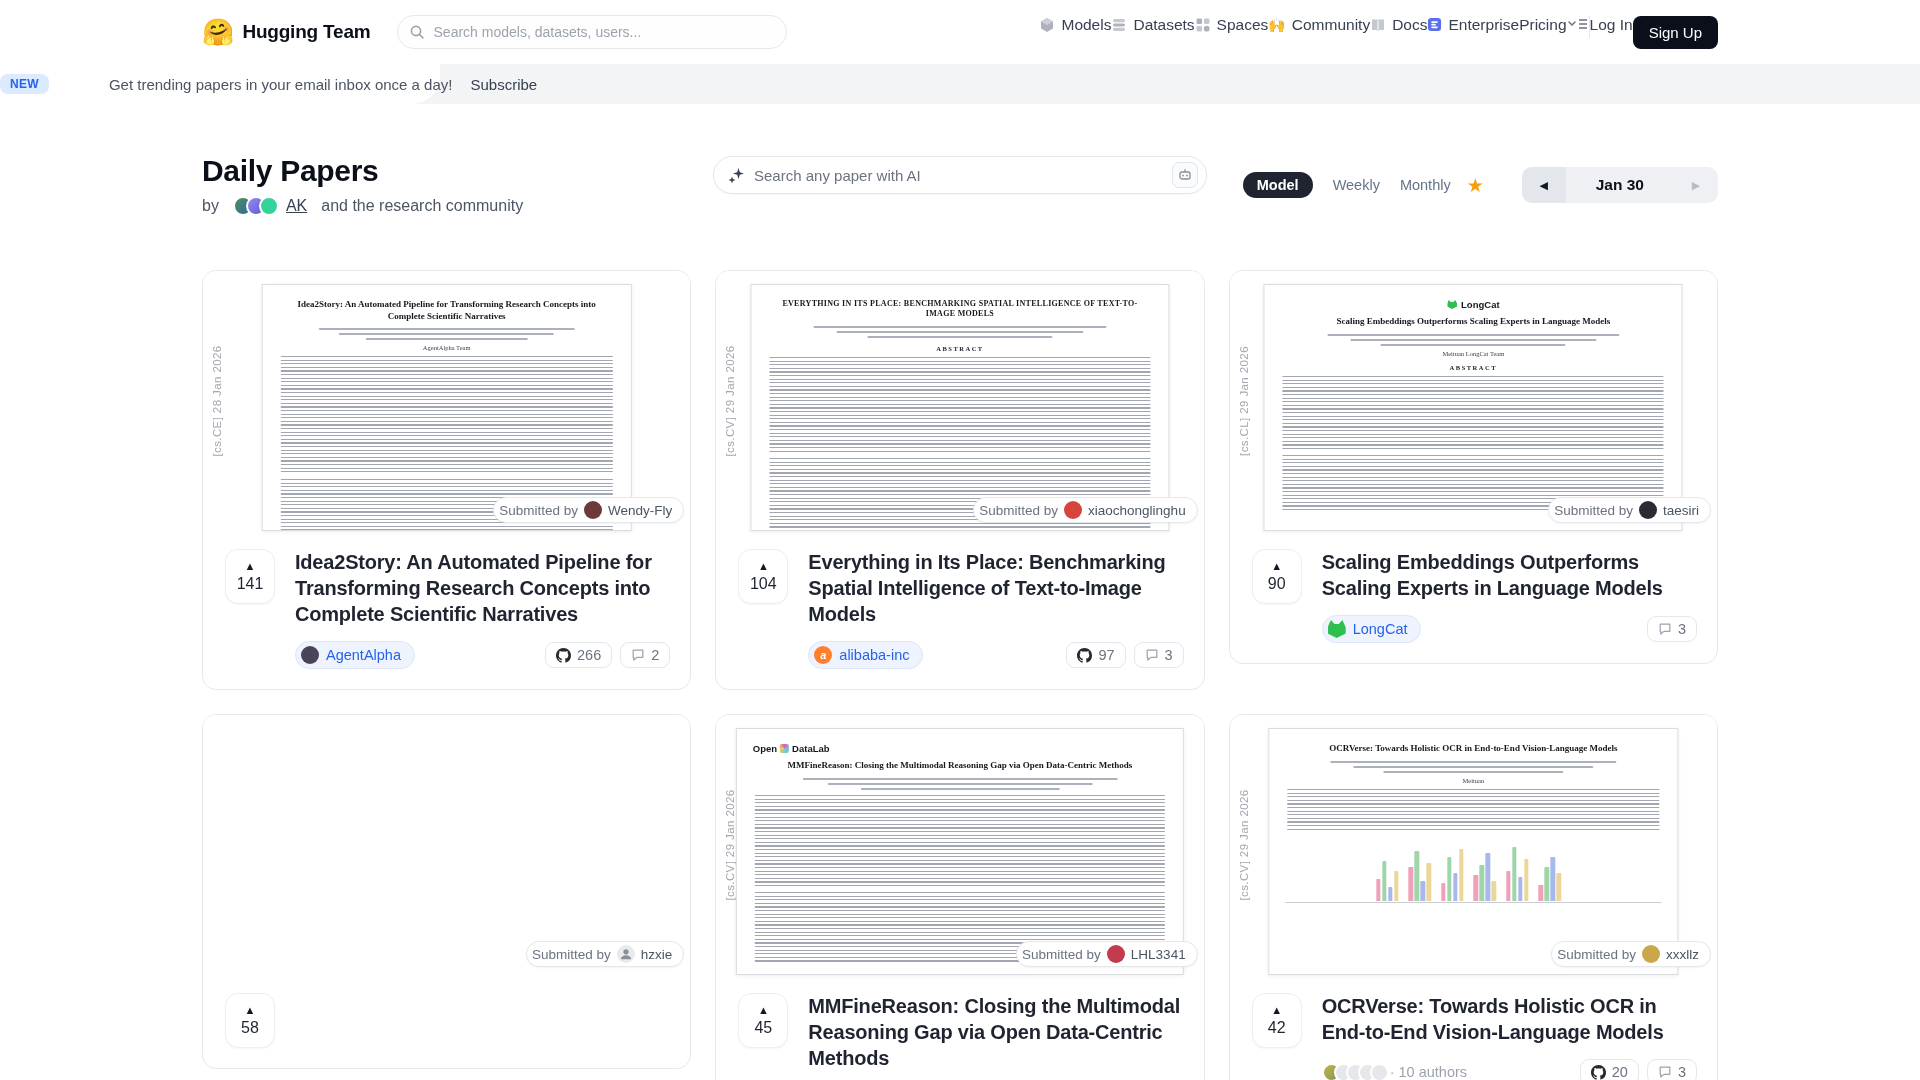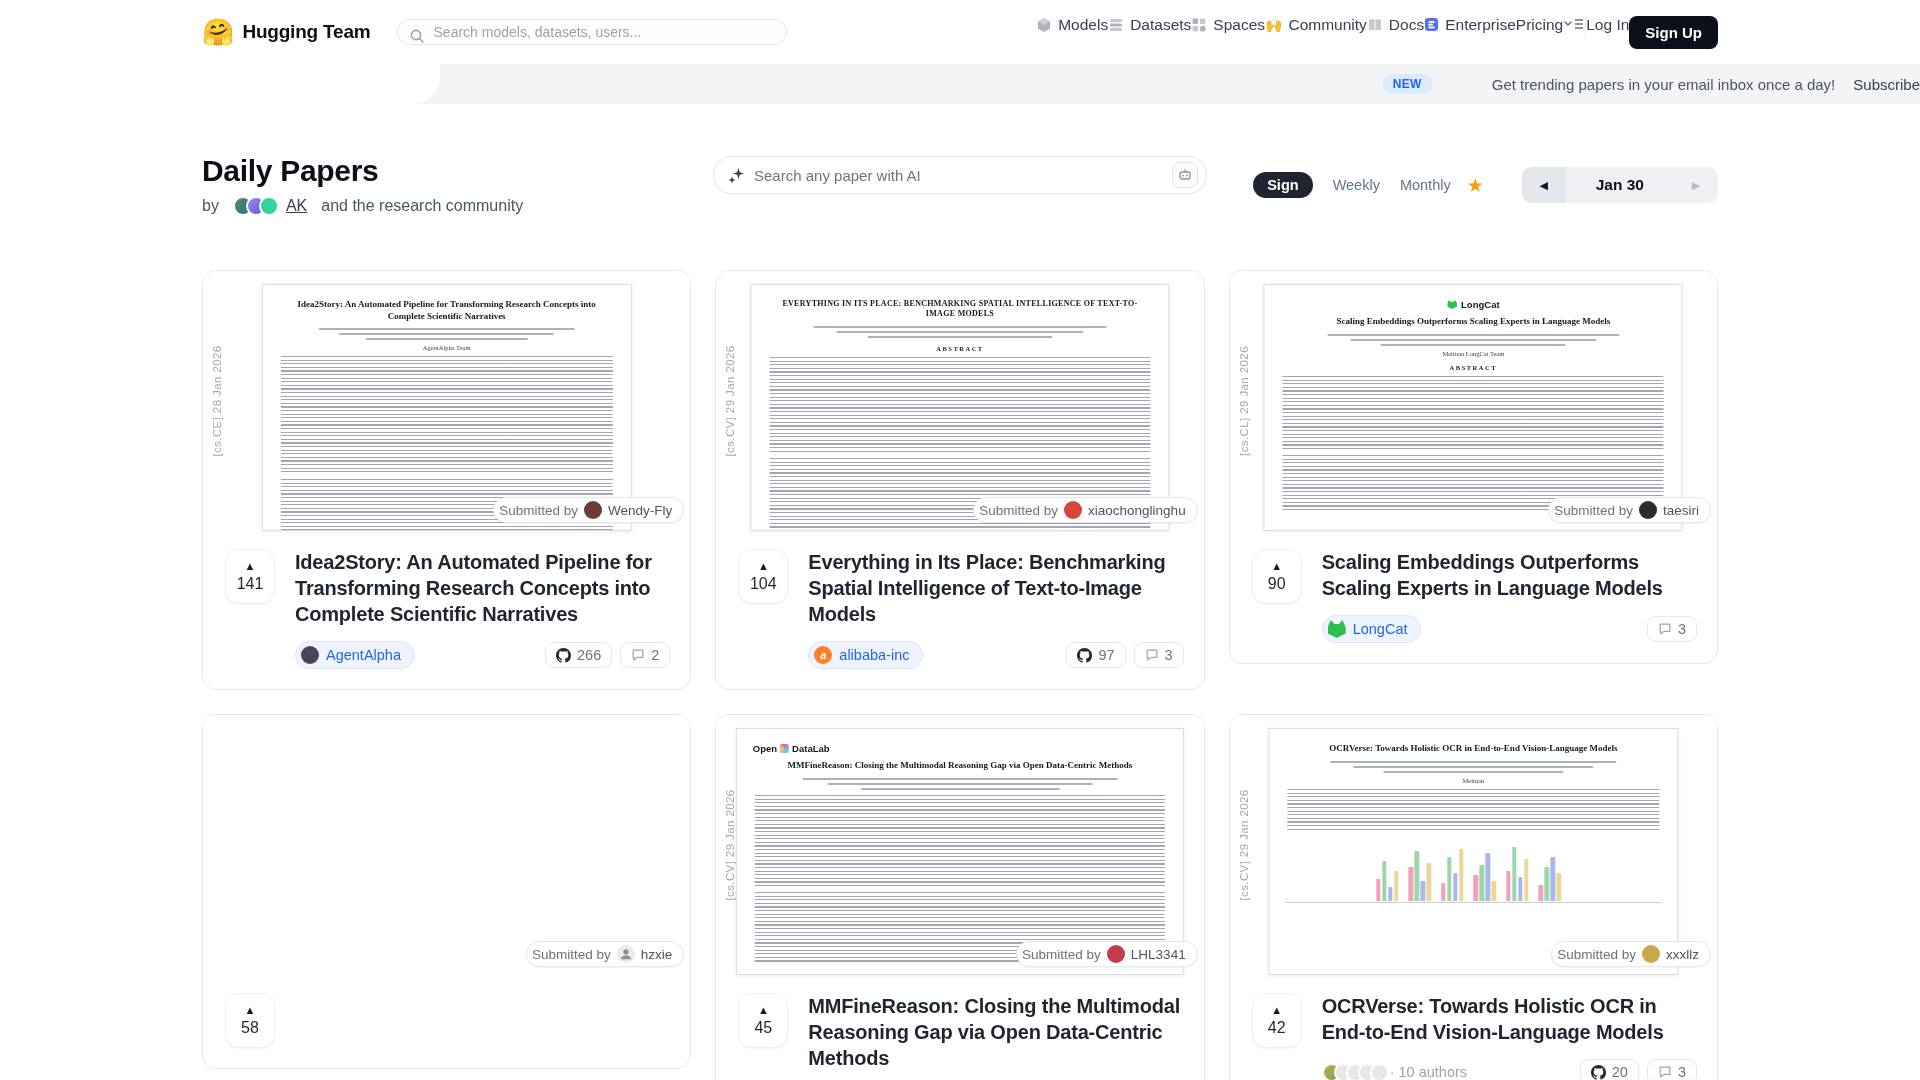--- a/index.html
+++ b/index.html
@@ -7,39 +7,39 @@
     font-family:"Liberation Sans","DejaVu Sans",sans-serif; color:#111827; }
   .wrap { width:1516px; margin:0 auto; }
 
   
   header { height:64px; background:#fff; }
   .hrow { display:flex; align-items:center; height:64px; }
   .brand { display:flex; align-items:center; gap:8px; cursor:pointer; }
   .hf-emoji { font-size:26px; line-height:1; }
   .brand b { font-size:19px; font-weight:700; color:#0b0f19; letter-spacing:-.2px; }
   .hsearch { position:relative; margin-left:26px; width:390px; }
-  .hsearch input { width:100%; height:26px; border:1px solid #e5e7eb; border-radius:17px;
+  .hsearch input { width:100%; height:34px; border:1px solid #e5e7eb; border-radius:17px;
     background:#fefefe; padding:0 14px 0 36px; font-size:14px; color:#374151; outline:none;
     font-family:inherit; }
   .hsearch input::placeholder { color:#9ca3af; }
   .hsearch .sicon { position:absolute; left:12px; top:9px; }
   nav { margin-left:auto; display:flex; align-items:flex-start; }
   nav a { display:flex; align-items:center; gap:6px; font-size:15.5px; color:#374151;
     text-decoration:none; cursor:pointer; white-space:nowrap; }
   .navdiv { width:1px; height:22px; background:#e5e7eb; }
   .login { font-size:15.5px; color:#374151; cursor:pointer; }
-  .signup { background:#0b0f19; color:#fff; font-size:15px; font-weight:700; border:none;
+  .signup { background:#0b0f19; color:#fff; font-size:15px; font-weight:400; border:none;
     border-radius:8px; padding:8px 16px; cursor:pointer; font-family:inherit; }
   .caret-menu { display:flex; align-items:center; color:#6b7280; cursor:pointer; }
 
   
   .banner { position:relative; height:40px; background:#f3f4f6; }
   .banner-notch { position:absolute; left:0; top:0; height:100%; width:440px; background:#fff;
     border-bottom-right-radius:28px; }
-  .banner-inner { position:relative; display:flex; align-items:center; justify-content:flex-end;
+  .banner-inner { position:relative; display:flex; align-items:center; justify-content:flex-start;
     gap:12px; height:100%; }
   .new-badge { background:#dbeafe; color:#2563eb; font-size:12px; font-weight:700;
     border-radius:8px; padding:3px 10px; letter-spacing:.3px; }
   .banner-text { font-size:15px; color:#4b5563;margin-left:48px; }
   .subscribe { font-size:15px; color:#374151; cursor:pointer; margin-left:6px; }
 
   
   .papers-head { position:relative; margin-top:50px; display:flex; align-items:center; }
   .ph-left h1 { font-size:30px; font-weight:700; color:#0b0f19; letter-spacing:-.3px; }
   .byline { margin-top:8px; display:flex; align-items:center; gap:14px; font-size:16px; color:#4b5563; }
@@ -261,21 +261,21 @@
         <svg width="14" height="14" viewBox="0 0 14 14">
             <rect x="2" y="4" width="10" height="7" rx="2" fill="none" stroke="#8a8f98" stroke-width="1.3"></rect>
             <line x1="7" y1="1.5" x2="7" y2="4" stroke="#8a8f98" stroke-width="1.3"></line>
             <circle cx="5" cy="7.5" r=".9" fill="#8a8f98"></circle>
             <circle cx="9" cy="7.5" r=".9" fill="#8a8f98"></circle>
           </svg>
       </span>
     </div>
     <div class="ph-right">
       <div class="tabs">
-        <button class="tab active">Sign</button>
+        <button class="tab active">Model</button>
         <button class="tab">Weekly</button>
         <button class="tab">Monthly</button>
       </div>
       <span class="fav-star">★</span>
       <div class="datenav">
         <button class="dn-btn prev">◀</button>
         <span class="dn-label">Jan 30</span>
         <button class="dn-btn next">▶</button>
       </div>
     </div>

